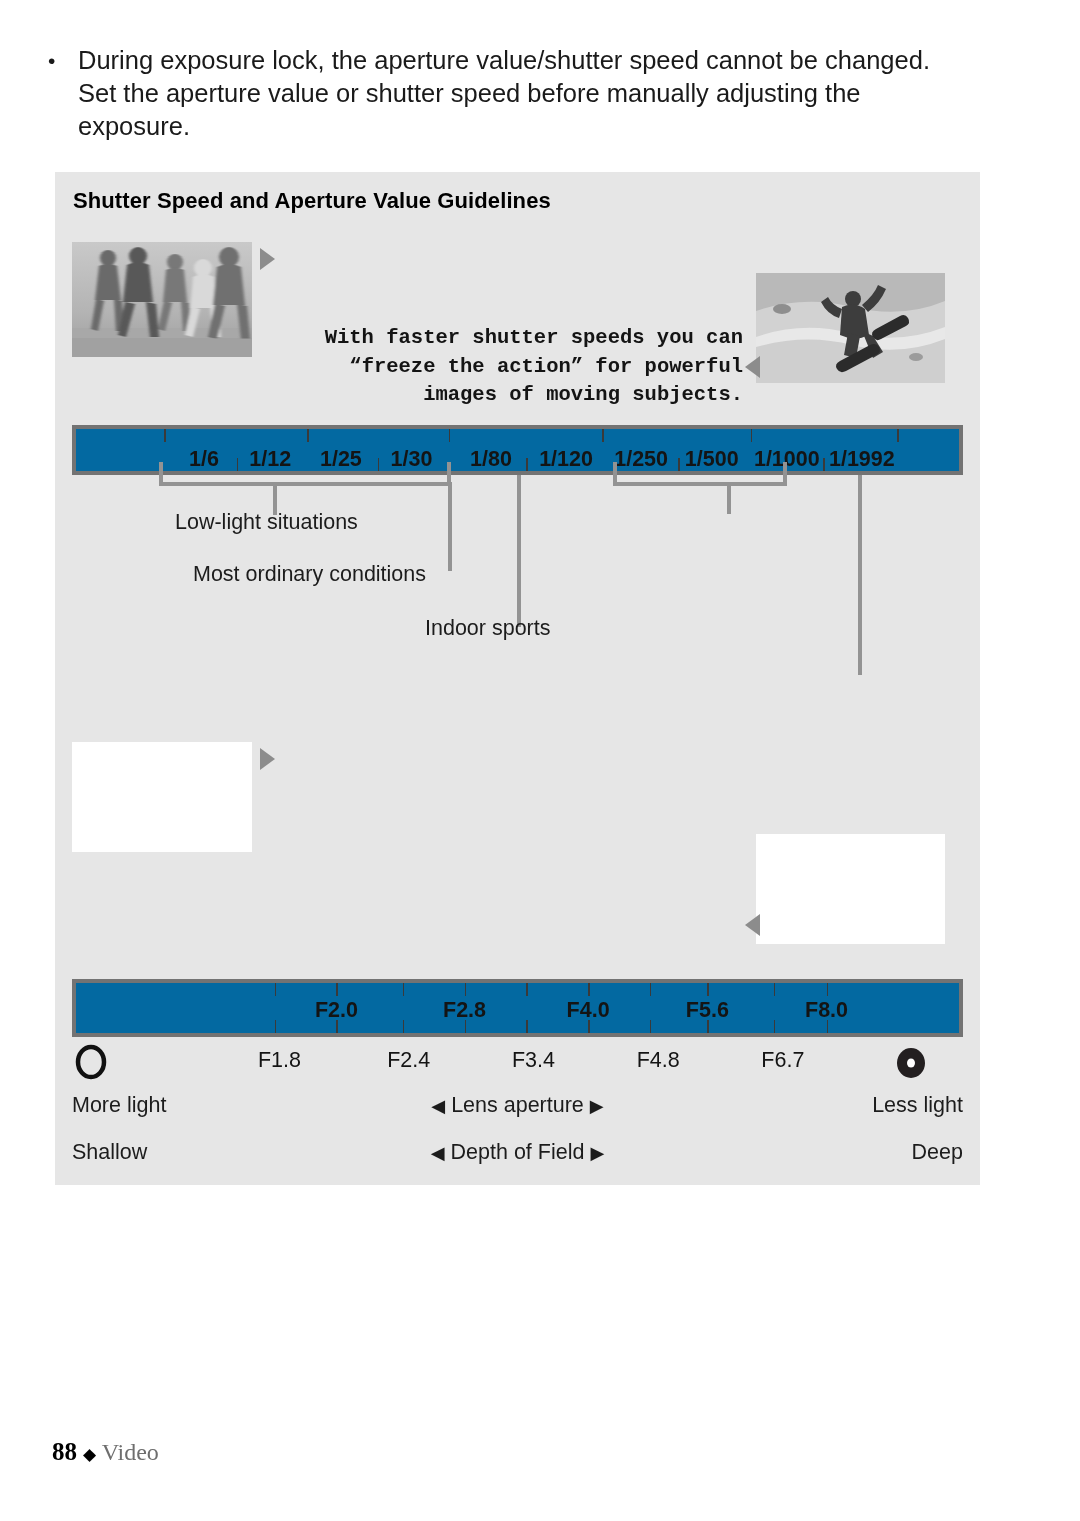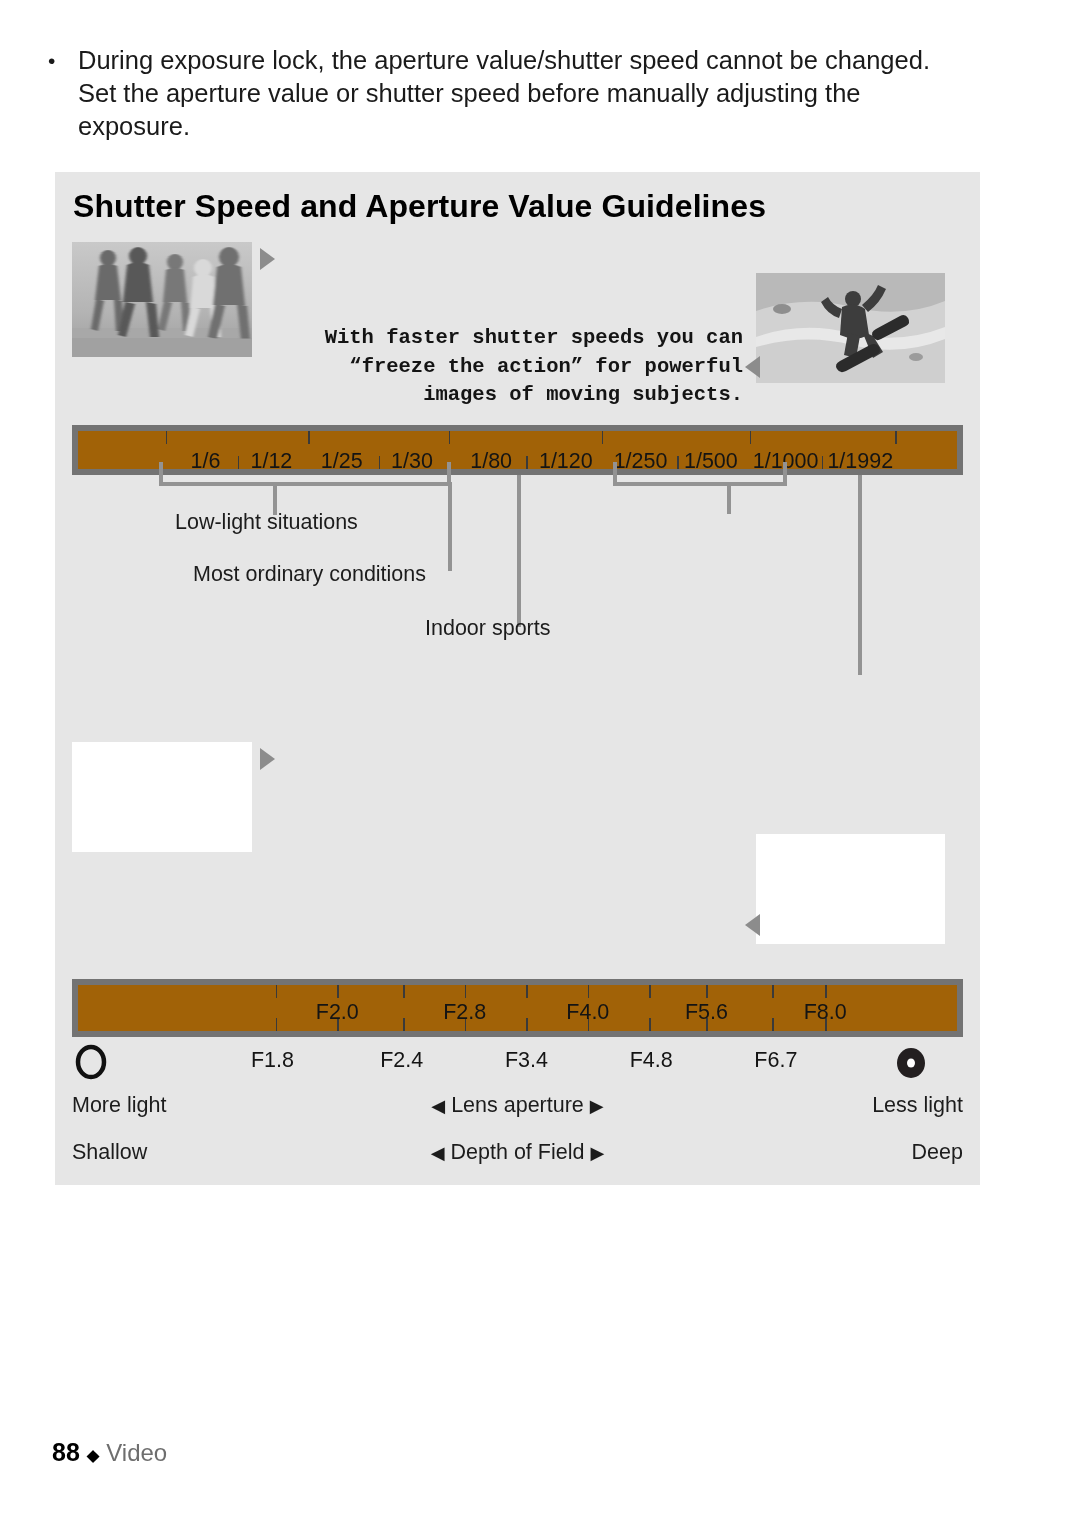--- a/index.html
+++ b/index.html
@@ -46,21 +46,21 @@
     top: 172px;
     width: 925px;
     height: 1013px;
     background: #e6e6e6;
   }
 
   .panel-title {
     position: absolute;
     left: 18px;
     top: 16px;
-    font-size: 32px;
+    font-size: 22px;
     font-weight: bold;
     letter-spacing: 0.1px;
     color: #000;
   }
 
   
   .photo {
     position: absolute;
     background: #ffffff;
     overflow: hidden;
@@ -115,23 +115,24 @@
   .tri-right { border-left: 15px solid #8c8c8c; }
   .tri-left  { border-right: 15px solid #8c8c8c; }
   .tri-a { left: 205px; top: 76px; }
   .tri-b { left: 690px; top: 184px; }
   .tri-c { left: 205px; top: 576px; }
   .tri-d { left: 690px; top: 742px; }
 
   
   .scalebar {
     position: absolute;
-    background: #a16207;
-    border: 6px solid #737373;
+    background: #0369a1;
+    border: 4px solid #737373;
     box-sizing: border-box;
+    font-weight: bold;
   }
   .scale-shutter { left: 17px; top: 253px; width: 891px; height: 50px; }
   .scale-aperture { left: 17px; top: 807px; width: 891px; height: 58px; }
 
   .tick {
     position: absolute;
     width: 1.5px;
     background: #3a3a3a;
   }
   .tick-top { top: 0; height: 13px; }
@@ -196,20 +197,21 @@
   .arrow-glyph { font-size: 18px; }
 
   
   .footer {
     position: absolute;
     left: 52px;
     top: 1438px;
     font-size: 24px;
     line-height: 28px;
     color: #6e6e6e;
+    font-family: Liberation Serif, serif;
   }
   .footer-page {
     font-weight: bold;
     color: #000000;
     font-size: 25px;
   }
   .footer-diamond { color: #000000; font-size: 17px; }
 </style>
 </head>
 <body>
@@ -380,21 +382,21 @@
     <div class="tick tick-top" style="left:85.0%"></div>
     <div class="tick tick-bottom" style="left:85.0%"></div>
 
     <div class="scale-label scale-label-top" style="left:29.5%">F2.0</div>
     <div class="scale-label scale-label-top" style="left:44.0%">F2.8</div>
     <div class="scale-label scale-label-top" style="left:58.0%">F4.0</div>
     <div class="scale-label scale-label-top" style="left:71.5%">F5.6</div>
     <div class="scale-label scale-label-top" style="left:85.0%">F8.0</div>
   </div>
 
-  <div style="position:absolute; left:17px; top:878px; width:891px; height:26px;">
+  <div style="position:absolute; left:24px; top:878px; width:891px; height:26px;">
     <div class="ap-sub-label" style="left:22.5%">F1.8</div>
     <div class="ap-sub-label" style="left:37.0%">F2.4</div>
     <div class="ap-sub-label" style="left:51.0%">F3.4</div>
     <div class="ap-sub-label" style="left:65.0%">F4.8</div>
     <div class="ap-sub-label" style="left:79.0%">F6.7</div>
   </div>
 
   <div class="ap-icon" style="left:18px; top:872px;">
     <svg width="36" height="36" viewBox="0 0 36 36">
       <ellipse cx="18" cy="18" rx="13" ry="15" fill="none" stroke="#111111" stroke-width="4.5"></ellipse>

